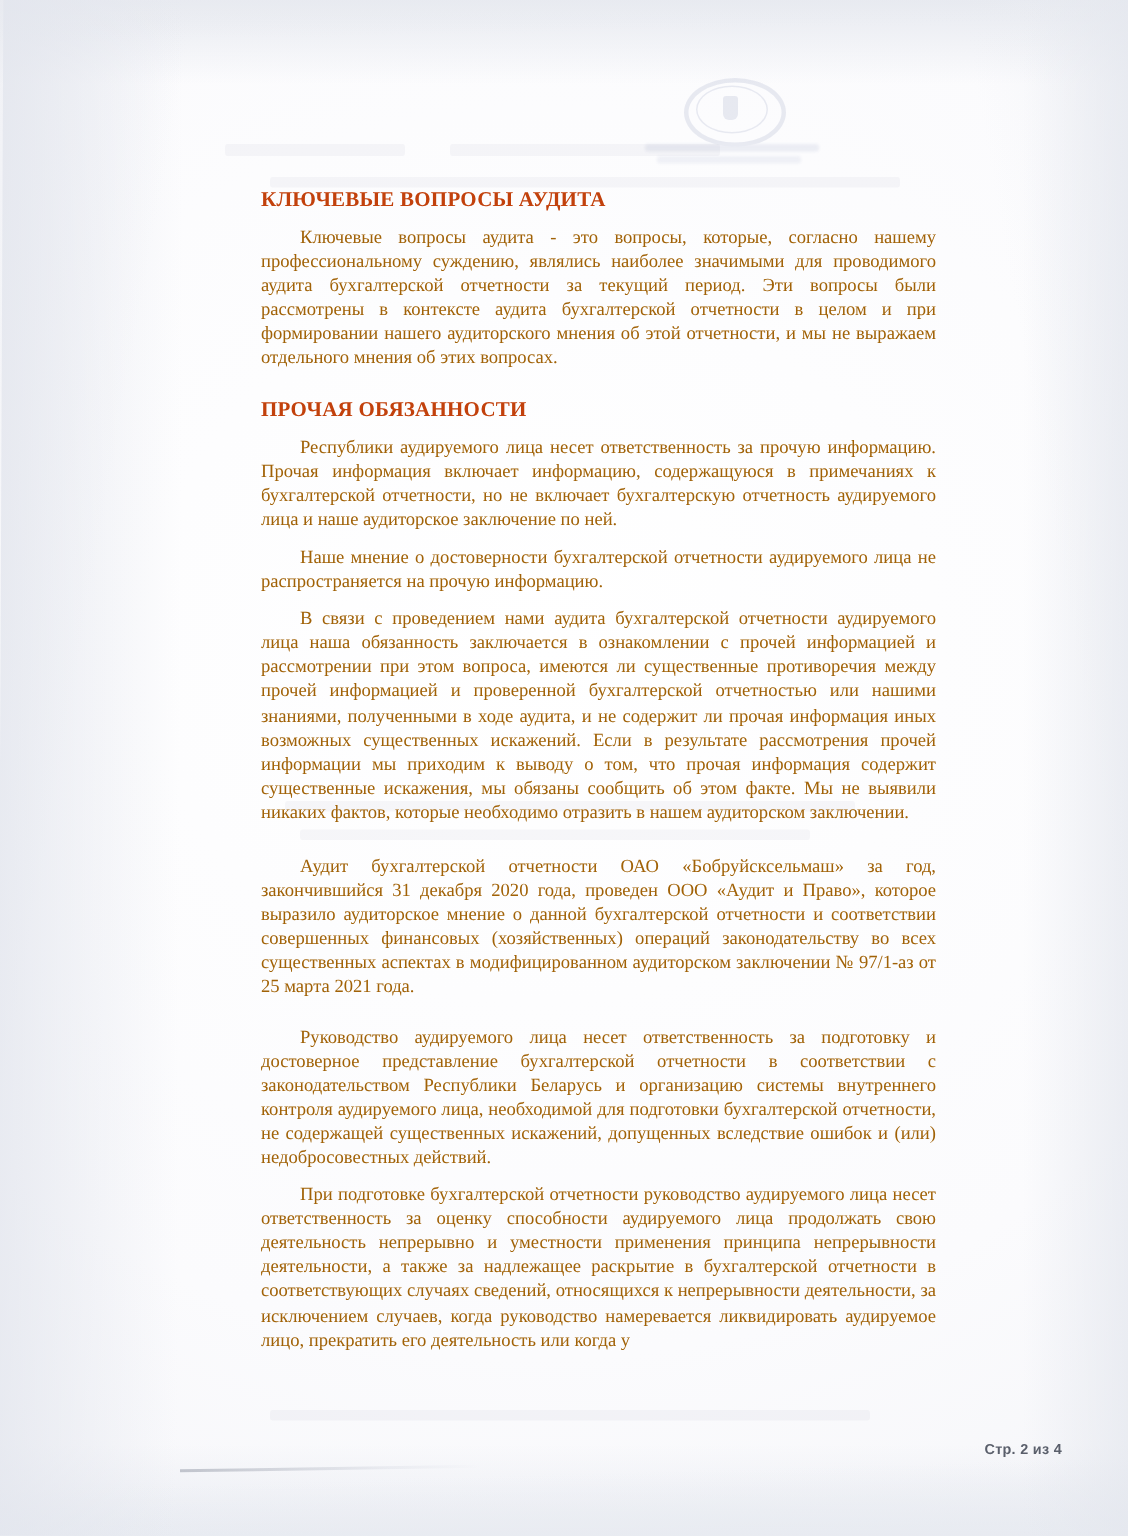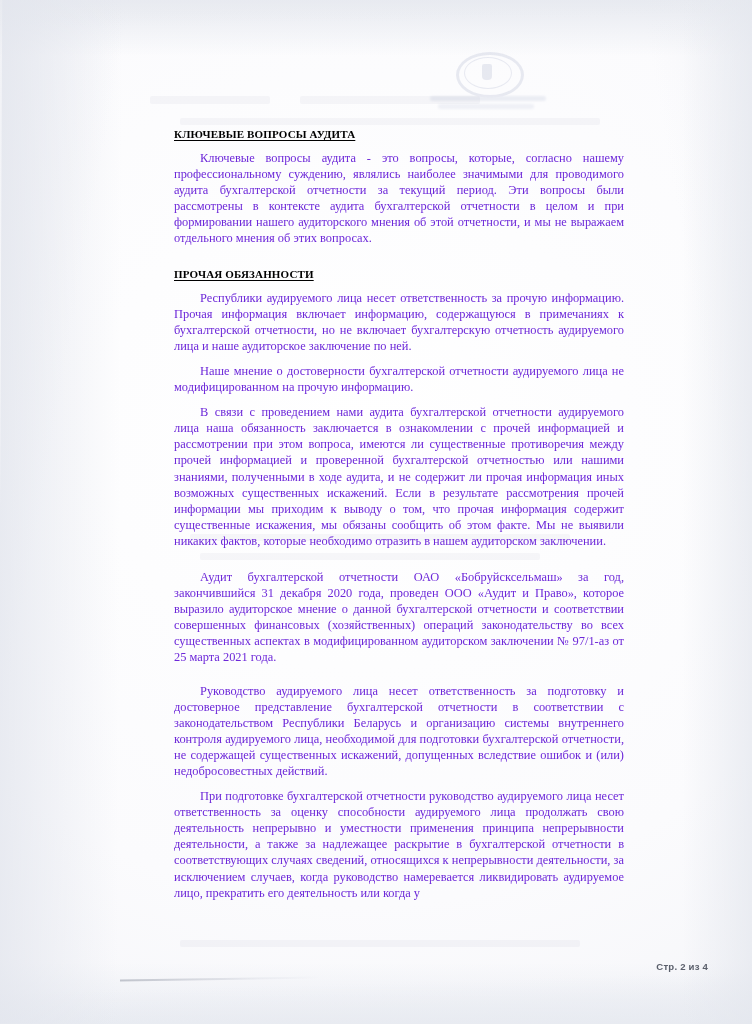--- a/index.html
+++ b/index.html
@@ -110,41 +110,40 @@
 
   
   .content {
     position: absolute;
     left: 174px;
     top: 126px;
     width: 450px;
   }
   h2.heading {
     margin: 0 0 7px 0;
-    font-size: 11px;
+    font-size: 14px;
     line-height: 16.5px;
     font-weight: bold;
     letter-spacing: 0.15px;
-    text-decoration: underline;
     text-underline-offset: 2px;
-    color: #000000;
+    color: #c2410c;
   }
   h2.heading.wide {
     margin-left: -12px;
     width: 462px;
   }
   .sec { margin-bottom: 20px; }
   .sec.tight { margin-bottom: 17px; }
   p.para {
     margin: 0 0 9px 0;
     font-size: 12.4px;
     line-height: 16.1px;
     text-align: justify;
     text-indent: 26px;
-    color: #6d28d9;
+    color: #a16207;
     hyphens: manual;
   }
   p.para:last-child { margin-bottom: 0; }
 
   .footer {
     position: absolute;
     right: 44px;
     bottom: 52px;
     font-family: "Liberation Sans", "DejaVu Sans", sans-serif;
     font-size: 9.6px;
@@ -191,21 +190,21 @@
   <div class="content">
 
     <section class="sec">
       <h2 class="heading">КЛЮЧЕВЫЕ ВОПРОСЫ АУДИТА</h2>
       <p class="para">Ключевые вопросы аудита - это вопросы, которые, согласно нашему профессиональному суждению, являлись наиболее значимыми для проводимого аудита бухгалтерской отчетности за текущий период. Эти вопросы были рассмотрены в контексте аудита бухгалтерской отчетности в целом и при формировании нашего аудиторского мнения об этой отчетности, и мы не выражаем отдельного мнения об этих вопросах.</p>
     </section>
 
     <section class="sec">
       <h2 class="heading">ПРОЧАЯ ОБЯЗАННОСТИ</h2>
       <p class="para">Республики аудируемого лица несет ответственность за прочую информацию. Прочая информация включает информацию, содержащуюся в примечаниях к бухгалтерской отчетности, но не включает бухгалтерскую отчетность аудируемого лица и наше аудиторское заключение по ней.</p>
-      <p class="para">Наше мнение о достоверности бухгалтерской отчетности аудируемого лица не модифицированном на прочую информацию.</p>
+      <p class="para">Наше мнение о достоверности бухгалтерской отчетности аудируемого лица не распространяется на прочую информацию.</p>
       <p class="para">В связи с проведением нами аудита бухгалтерской отчетности аудируемого лица наша обязанность заключается в ознакомлении с прочей информацией и рассмотрении при этом вопроса, имеются ли существенные противоречия между прочей информацией и проверенной бухгалтерской отчетностью или нашими знаниями, полученными в ходе аудита, и не содержит ли прочая информация иных возможных существенных искажений. Если в результате рассмотрения прочей информации мы приходим к выводу о том, что прочая информация содержит существенные искажения, мы обязаны сообщить об этом факте. Мы не выявили никаких фактов, которые необходимо отразить в нашем аудиторском заключении.</p>
     </section>
 
     <section class="sec tight">
       <p class="para">Аудит бухгалтерской отчетности ОАО «Бобруйсксельмаш» за год, закончившийся 31 декабря 2020 года, проведен ООО «Аудит и Право», которое выразило аудиторское мнение о данной бухгалтерской отчетности и соответствии совершенных финансовых (хозяйственных) операций законодательству во всех существенных аспектах в модифицированном аудиторском заключении  № 97/1-аз от 25 марта 2021 года.</p>
     </section>
 
     <section class="sec">
       <p class="para">Руководство аудируемого лица несет ответственность за подготовку и достоверное представление бухгалтерской отчетности в соответствии с законодательством Республики Беларусь и организацию системы внутреннего контроля аудируемого лица, необходимой для подготовки бухгалтерской отчетности, не содержащей существенных искажений, допущенных вследствие ошибок и (или) недобросовестных действий.</p>
       <p class="para">При подготовке бухгалтерской отчетности руководство аудируемого лица несет ответственность за оценку способности аудируемого лица продолжать свою деятельность непрерывно и уместности применения принципа непрерывности деятельности, а также за надлежащее раскрытие в бухгалтерской отчетности в соответствующих случаях сведений, относящихся к непрерывности деятельности, за исключением случаев, когда руководство намеревается ликвидировать аудируемое лицо, прекратить его деятельность или когда у</p>

